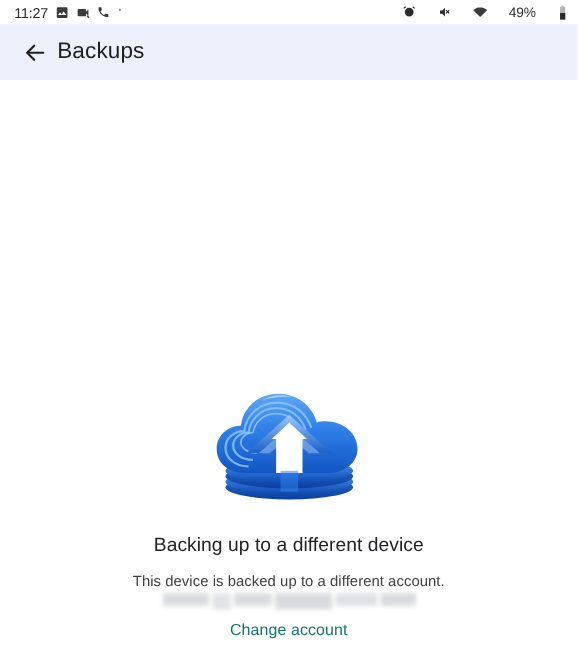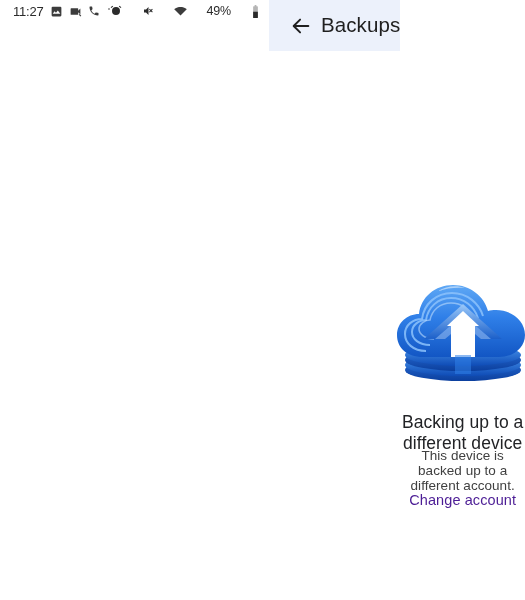--- a/index.html
+++ b/index.html
@@ -16,21 +16,21 @@
     color: #202124;
     -webkit-font-smoothing: antialiased;
   }
 
   .screen {
     position: relative;
     width: 525px;
     height: 431px;
     background: #ffffff;
     display: flex;
-    flex-direction: row;
+    flex-direction: column;
     justify-content: center;
   }
 
   
   .status-bar {
     height: 22px;
     flex: 0 0 22px;
     background: #ffffff;
     display: flex;
     align-items: center;
@@ -184,21 +184,21 @@
   .redaction .b5 { flex: 0 0 38px; height: 12px; align-self: flex-start; background: #dfe0e3; }
   .redaction .b6 { flex: 1 1 auto;  height: 12px; align-self: flex-start; }
 
   .change-account {
     position: absolute;
     top: 492px;
     left: 0;
     right: 0;
     text-align: center;
     font-size: 14.5px;
-    color: #4c1d95;
+    color: #0f766e;
     cursor: pointer;
     letter-spacing: 0.1px;
   }
 </style>
 </head>
 <body>
 
 <div class="screen">
 
   <div class="status-bar">

